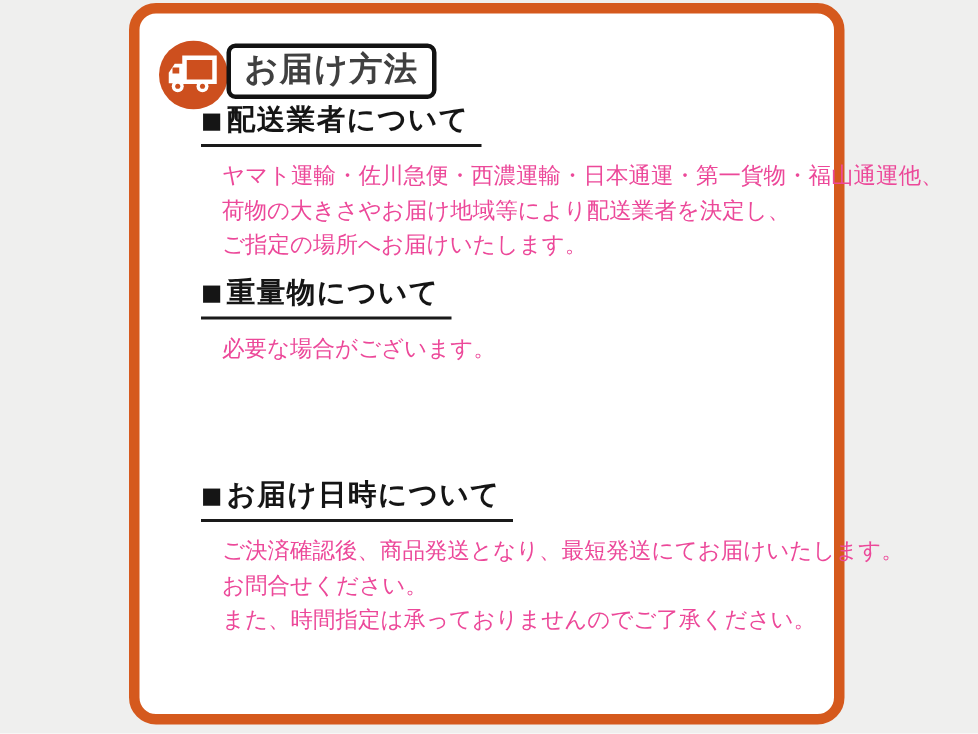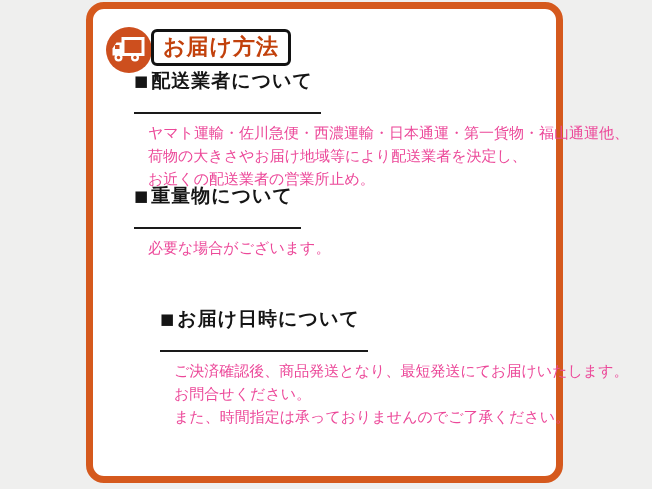--- a/index.html
+++ b/index.html
@@ -24,42 +24,42 @@
     width:46px;height:46px;
   }
   .title-box{
     position:absolute;
     left:58px;top:20px;
     border:3px solid #121212;
     border-radius:6px;
     padding:2px 9px 3px 9px;
     font-size:22px;
     font-weight:700;
-    color:#c2410c;
+    color:#404040;
     letter-spacing:1px;
     background:#fff;
     line-height:1.2;
     white-space:nowrap;
   }
   .sec{
     position:absolute;
     left:41px;
     right:14px;
   }
   .s0{top:59px;}
   .s1{top:174px;}
-  .s2{top:297px;margin-left:26px;}
+  .s2{top:309px;}
   .heading{
     display:inline-block;
     font-size:19px;
     font-weight:700;
     color:#151515;
     letter-spacing:1px;
     border-bottom:2px solid #1a1a1a;
-    padding:0 8px 19px 0;
+    padding:0 8px 3px 0;
     white-space:nowrap;
     line-height:1.3;
   }
   .heading .marker{
     font-size:15px;
     vertical-align:1px;
     margin-right:2px;
   }
   .body{
     margin-top:8px;
@@ -92,21 +92,21 @@
     <span>お届け方法</span>
   </div>
 
   <section class="sec s0">
     <div class="heading">
       <span class="marker">■</span><span>配送業者について</span>
     </div>
     <div class="body">
       <div class="line">ヤマト運輸・佐川急便・西濃運輸・日本通運・第一貨物・福山通運他、</div>
       <div class="line">荷物の大きさやお届け地域等により配送業者を決定し、</div>
-      <div class="line">お近くの配送業者の営業所止め。</div>
+      <div class="line">ご指定の場所へお届けいたします。</div>
     </div>
   </section>
 
   <section class="sec s1">
     <div class="heading">
       <span class="marker">■</span><span>重量物について</span>
     </div>
     <div class="body">
       <div class="line">必要な場合がございます。</div>
     </div>

